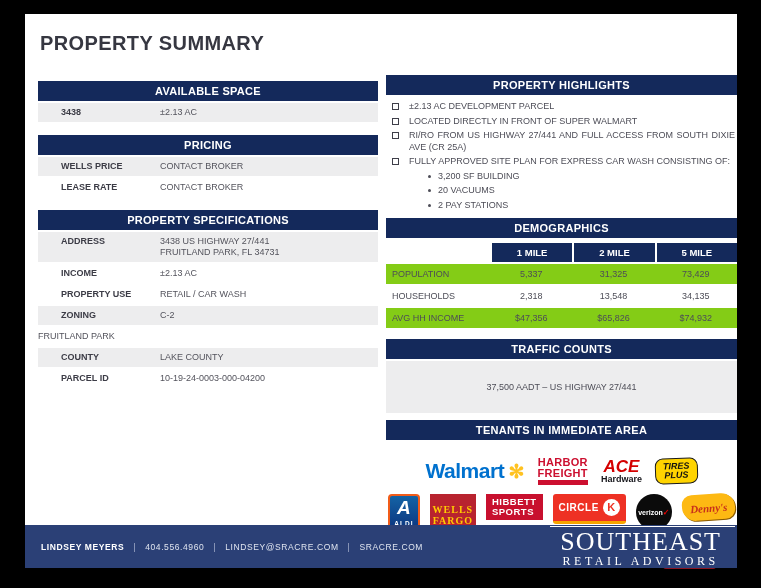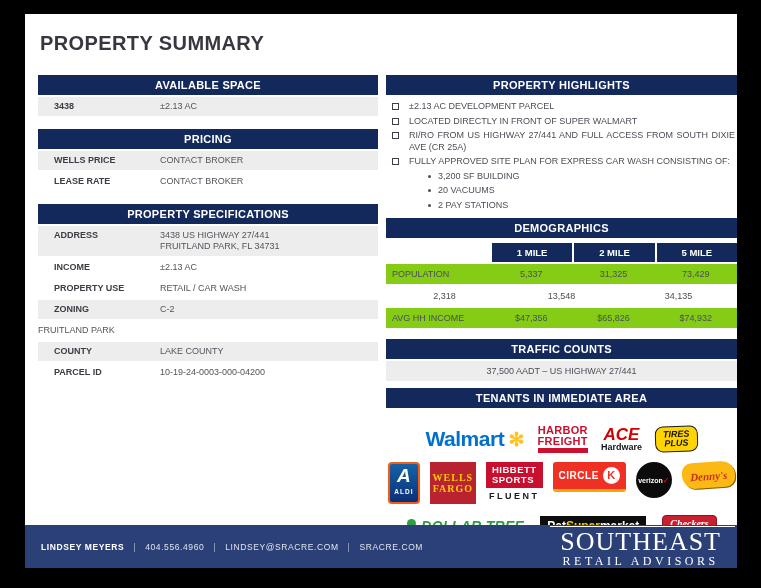--- a/index.html
+++ b/index.html
@@ -3,29 +3,29 @@
 <meta charset="utf-8">
 <style>
   * { margin:0; padding:0; box-sizing:border-box; }
   body { background:#000; font-family:"Liberation Sans", sans-serif; }
   .canvas { position:relative; width:761px; height:588px; background:#000; overflow:hidden; }
   .page { position:absolute; left:25px; top:14px; width:712px; height:554px; background:#ffffff; }
 
   .title { position:absolute; left:15px; top:18px; font-size:20px; font-weight:bold;
            color:#363741; letter-spacing:.4px; }
 
-  .col-left  { position:absolute; left:13px;  top:61px; width:340px; }
+  .col-left  { position:absolute; left:13px;  top:67px; width:340px; }
   .col-right { position:absolute; left:361px; top:61px; width:351px; }
 
   .bar { background:#14295b; color:#fff; font-size:11px; font-weight:bold; text-align:center;
          padding:4px 0 4px 0; letter-spacing:.3px; height:20px; }
 
   .trow { display:flex; margin-top:2px; background:#fff; font-size:9px; line-height:11px; }
   .trow.g { background:#ededee; }
-  .tlabel { width:122px; padding:4px 4px 4px 16px; font-weight:bold; color:#3c3c46; }
+  .tlabel { width:122px; padding:4px 4px 4px 23px; font-weight:bold; color:#3c3c46; }
   .tvalue { flex:1; padding:4px 4px 4px 0; color:#53535c; }
 
   .gap13 { height:13px; } .gap7 { height:7px; } .gap11 { height:11px; } .gap5 { height:5px; }
 
   
   .hl { padding:6px 2px 4px 4px; }
   .hl-item { display:flex; margin-bottom:3px; }
   .hl-sq { width:7px; height:7px; border:1.2px solid #3f3f49; margin:2px 10px 0 2px; flex:none; }
   .hl-text { flex:1; font-size:9px; line-height:11.5px; color:#4d4d57; text-align:justify; }
   .hl-sub { display:flex; margin:0 0 3px 38px; }
@@ -35,21 +35,21 @@
   .dhead { display:flex; }
   .dhead .spacer { width:104px; }
   .dhcell { flex:1; margin-left:2px; background:#14295b; color:#fff; font-size:9.5px;
             font-weight:bold; text-align:center; padding:4px 0; }
   .drow { display:flex; margin-top:2px; font-size:9px; background:#fff; }
   .drow.g { background:#84cc16; }
   .dlabel { width:104px; padding:5px 0 5px 6px; color:#4d4d57; }
   .dcell { flex:1; text-align:center; padding:5px 0; color:#4d4d57; }
 
   .traffic-row { background:#ededee; text-align:center; font-size:9px; color:#4d4d57;
-                 padding:5px 0; margin-top:2px; }
+                 padding:21px 0; margin-top:2px; }
 
   
   .logos { padding-top:10px; }
   .lrow { display:flex; justify-content:center; align-items:center; }
   .lrow1 { gap:13px; height:42px; }
   .lrow2 { gap:10px; height:48px; margin-top:2px; align-items:flex-start; }
   .lrow3 { gap:16px; height:28px; margin-top:2px; }
 
   .walmart { font-size:21px; font-weight:bold; color:#0071ce; letter-spacing:-.5px; }
   .spark { font-size:19px; color:#ffc220; font-weight:bold; }
@@ -221,20 +221,21 @@
         <div class="dhcell">2 MILE</div>
         <div class="dhcell">5 MILE</div>
       </div>
       <div class="drow g">
         <div class="dlabel">POPULATION</div>
         <div class="dcell">5,337</div>
         <div class="dcell">31,325</div>
         <div class="dcell">73,429</div>
       </div>
       <div class="drow">
+        <div class="dlabel">HOUSEHOLDS</div>
         <div class="dcell">2,318</div>
         <div class="dcell">13,548</div>
         <div class="dcell">34,135</div>
       </div>
       <div class="drow g">
         <div class="dlabel">AVG HH INCOME</div>
         <div class="dcell">$47,356</div>
         <div class="dcell">$65,826</div>
         <div class="dcell">$74,932</div>
       </div>

